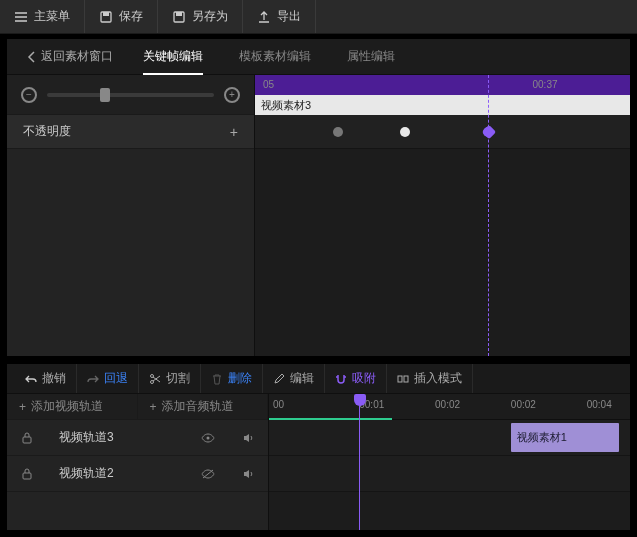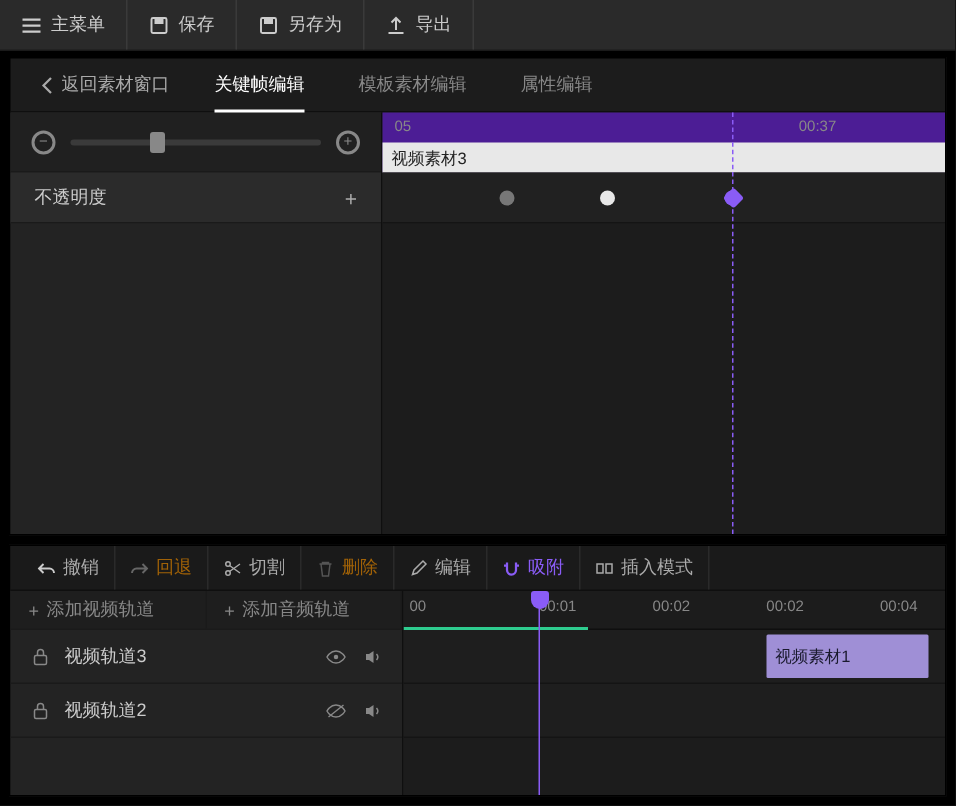--- a/index.html
+++ b/index.html
@@ -34,27 +34,27 @@
   .clip-bar { position: absolute; left: 0; right: 0; top: 20px; height: 20px; background: #e8e8e8; color: #222; display: flex; align-items: center; padding-left: 6px; font-size: 11px; }
   .kf-track { height: 34px; border-bottom: 1px solid #141414; position: relative; background:#212121;}
   .kf-dot { position: absolute; top: 50%; transform: translate(-50%, -50%); width: 10px; height: 10px; border-radius: 50%; }
   .playhead-u { position: absolute; top: 0; bottom: 0; width: 0; border-left: 1px dashed #8a5cf6; }
   .playhead-u .diamond { position: absolute; top: 52px; left: -5px; width: 10px; height: 10px; background: #8a5cf6; transform: rotate(45deg); border-radius:2px;}
 
   
   .lower { height: 168px; background: #1c1c1c; display: flex; flex-direction: column; margin: 6px 6px 6px 6px; border:1px solid #000;}
   .toolbar { height: 30px; display: flex; align-items: center; padding: 0 8px; background: #1a1a1a; border-bottom: 1px solid #0f0f0f; }
   .tbtn { display: flex; align-items: center; gap: 5px; padding: 0 10px; height: 100%; color: #aaa; cursor: pointer; border-right: 1px solid #2a2a2a; }
-  .tbtn.disabled { color: #a16207; }
+  .tbtn.disabled { color: #3b82f6; }
   .tbtn.accent { color: #8a5cf6; }
   .lower-body { flex: 1; display: flex; }
   .track-head-col { width: 262px; background: #232323; display: flex; flex-direction: column; border-right: 1px solid #0f0f0f; }
   .add-row { height: 26px; display: flex; align-items: center; border-bottom: 1px solid #1a1a1a; background:#1e1e1e;}
   .add-btn { flex: 1; display: flex; align-items: center; gap: 5px; justify-content: flex-start; padding-left:12px; color: #888; cursor: pointer; border-right: 1px solid #1a1a1a; height:100%;}
-  .track-row { height: 36px; display: flex; align-items: center; padding: 0 12px; border-bottom: 1px solid #1a1a1a; color:#ccc; gap:8px;}
+  .track-row { height: 36px; display: flex; align-items: center; padding: 0 12px; border-bottom: 1px solid #1a1a1a; color:#ccc; gap:24px;}
   .track-row .spacer { flex: 1; }
   .track-icon { width: 16px; height: 16px; display:inline-flex; align-items:center; justify-content:center; color:#888; cursor:pointer;}
 
   .track-area { flex: 1; position: relative; background: #1c1c1c; overflow:hidden;}
   .time-ruler { height: 26px; border-bottom: 1px solid #0f0f0f; position: relative; background:#1c1c1c;}
   .time-ruler .tk { position: absolute; top: 5px; color: #888; font-size: 10px; }
   .track-lane { height: 36px; border-bottom: 1px solid #141414; position: relative; background:#1e1e1e;}
   .clip { position: absolute; top: 3px; bottom: 3px; background: #9f8fd6; color: #1a1a2e; display: flex; align-items: center; padding-left: 6px; font-size: 11px; border-radius:1px;}
   .greenbar { position:absolute; left:0; height:2px; background:#2ecc8f; top:0;}
   .playhead-l { position: absolute; top: 0; bottom: 0; width: 0; border-left: 1px solid #8a5cf6; z-index:5;}

